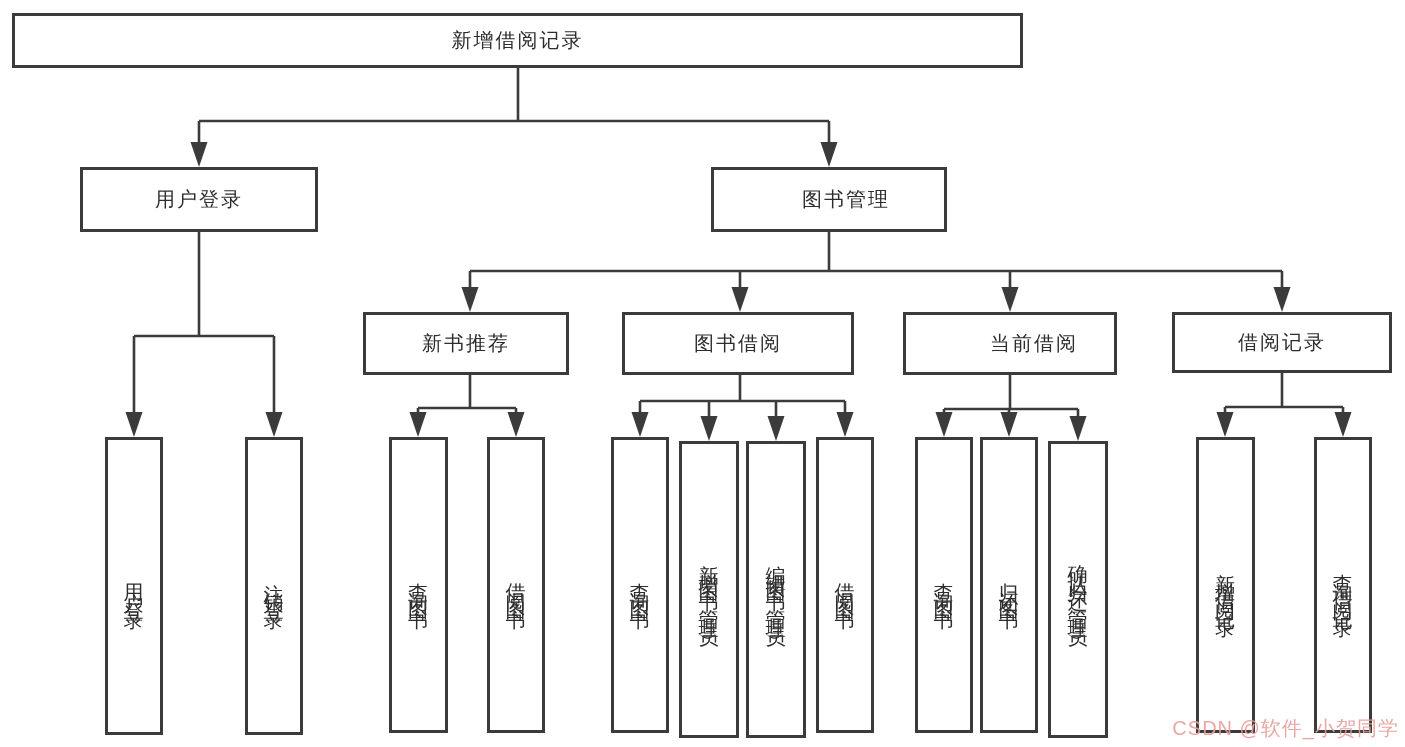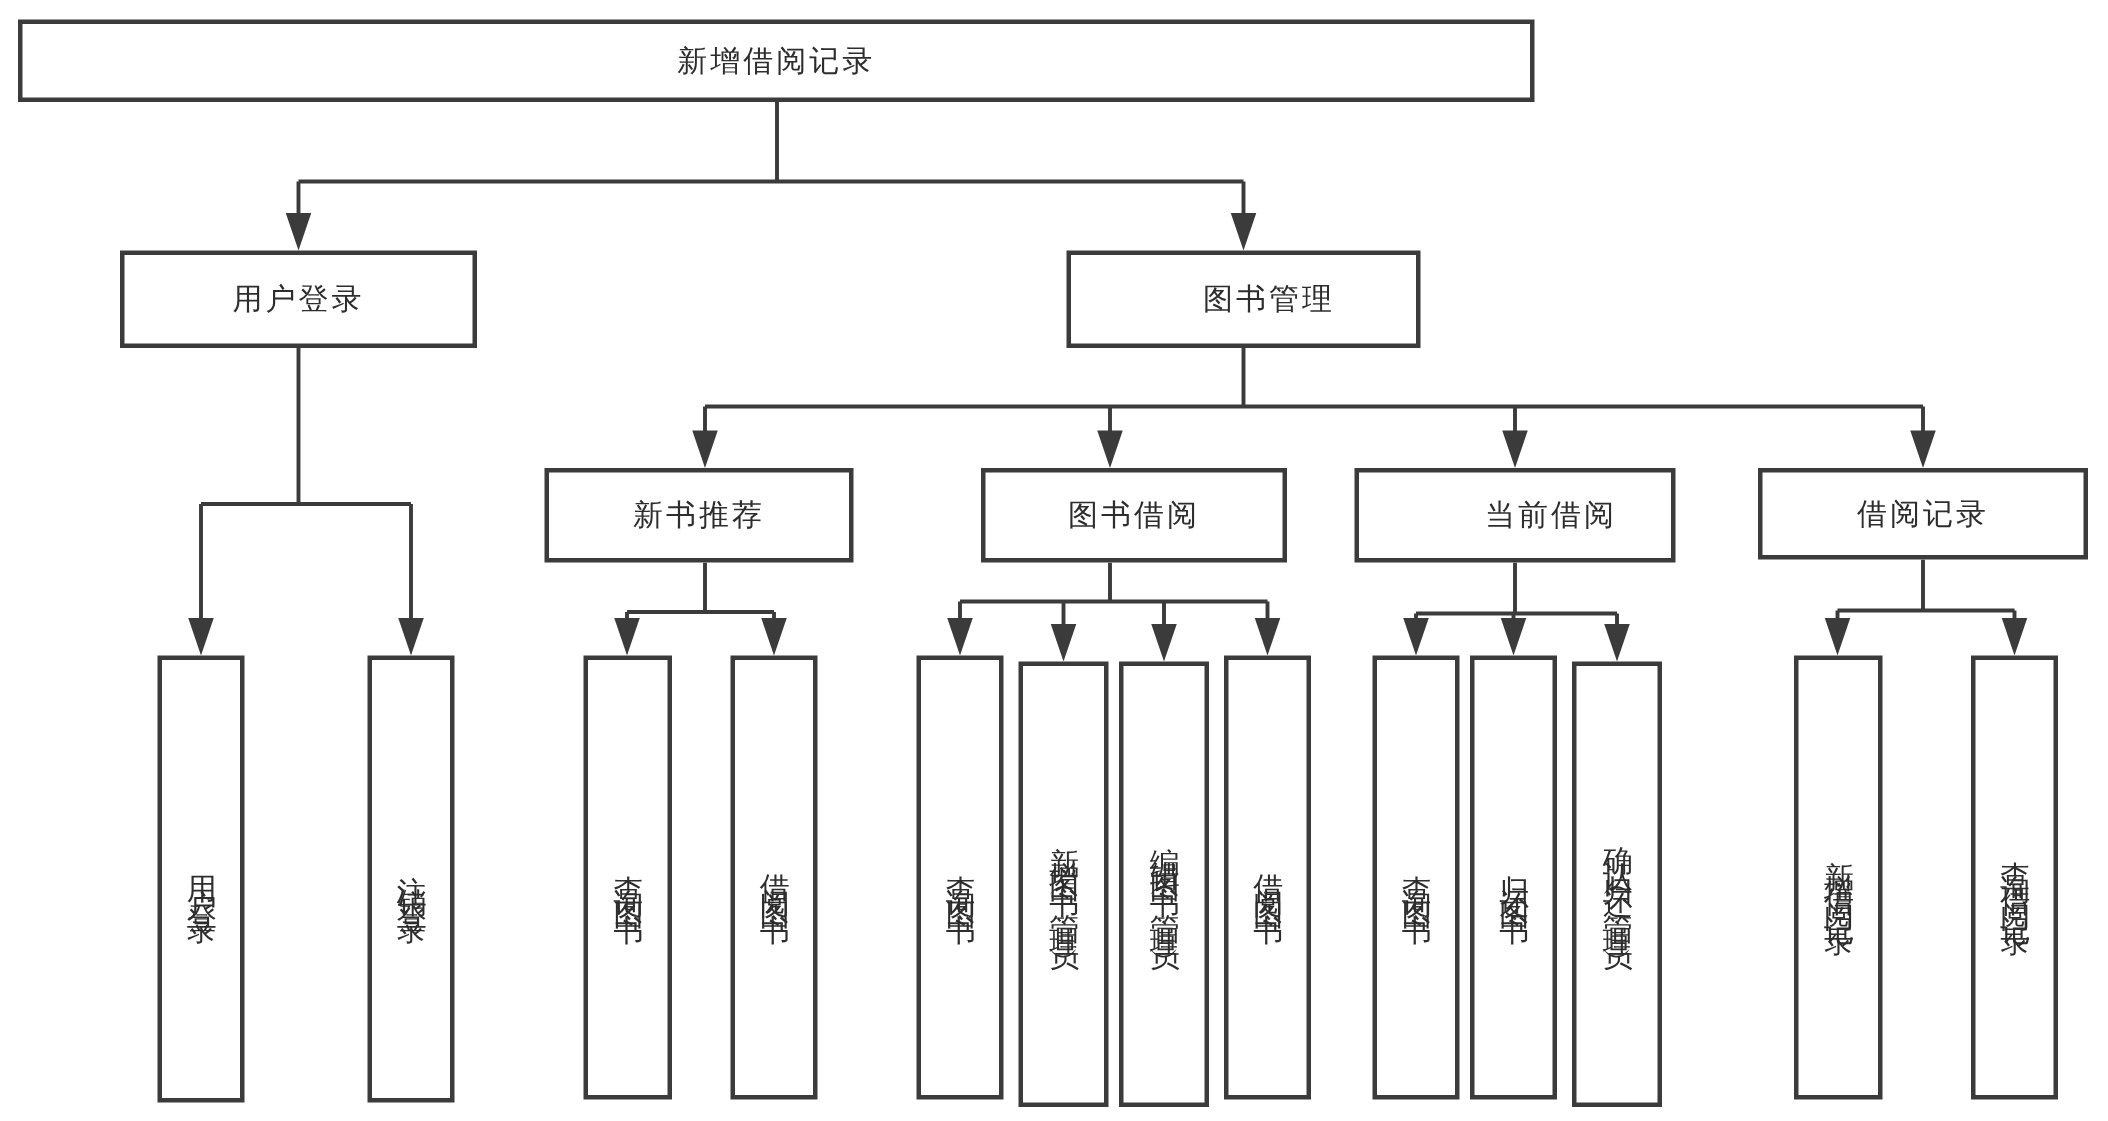--- a/index.html
+++ b/index.html
@@ -28,21 +28,21 @@
     text-orientation:mixed;
     letter-spacing:9px;
     line-height:1;
   }
   .vnode span{display:block;}
   
   #n-root          {left:12px;  top:13px;  width:1011px; height:55px;}
   #n-user-login    {left:80px;  top:167px; width:238px;  height:65px;}
   #n-book-mgmt     {left:711px; top:167px; width:236px;  height:65px;padding-left:34px;}
   #n-new-book-rec  {left:363px; top:312px; width:206px;  height:63px;}
-  #n-book-borrow   {left:654px; top:312px; width:204px;  height:63px;}
+  #n-book-borrow   {left:622px; top:312px; width:232px;  height:63px;}
   #n-current-borrow{left:903px; top:312px; width:214px;  height:63px;padding-left:48px;}
   #n-borrow-record {left:1172px;top:312px; width:220px;  height:61px;}
   
   #l-user-login {left:105px; top:437px; width:58px; height:298px;}
   #l-logout     {left:245px; top:437px; width:58px; height:298px;}
   #l-nbr-query  {left:389px; top:437px; width:59px; height:296px;}
   #l-nbr-borrow {left:487px; top:437px; width:58px; height:296px;}
   #l-bb-query   {left:611px; top:437px; width:58px; height:296px;}
   #l-bb-add     {left:679px; top:441px; width:60px; height:297px;}
   #l-bb-edit    {left:746px; top:441px; width:60px; height:297px;}
@@ -157,13 +157,14 @@
   <div class="vnode" id="l-cb-confirm">
     <span>确认归还（管理员）</span>
   </div>
   <div class="vnode" id="l-br-add">
     <span>新增借阅记录</span>
   </div>
   <div class="vnode" id="l-br-query">
     <span>查询借阅记录</span>
   </div>
 
+  <div id="watermark">CSDN @软件_小贺同学</div>
 </div>
 
 </body></html>

